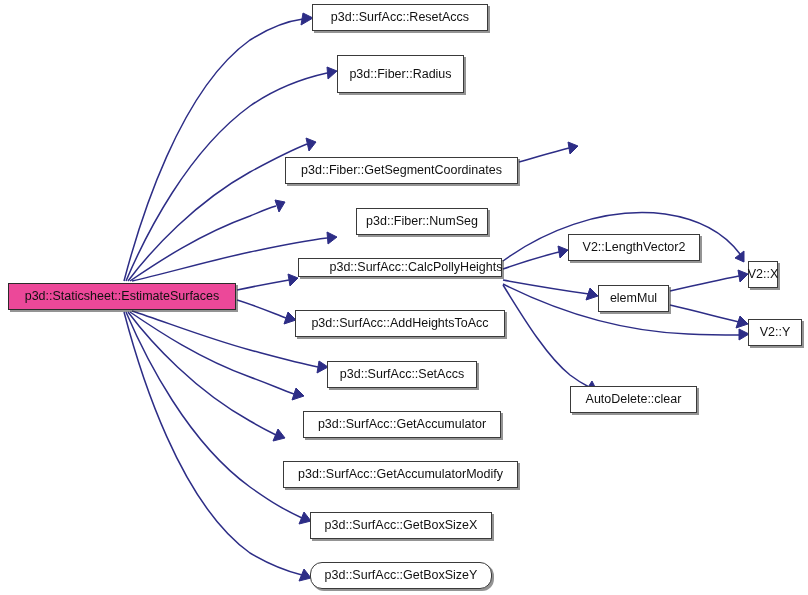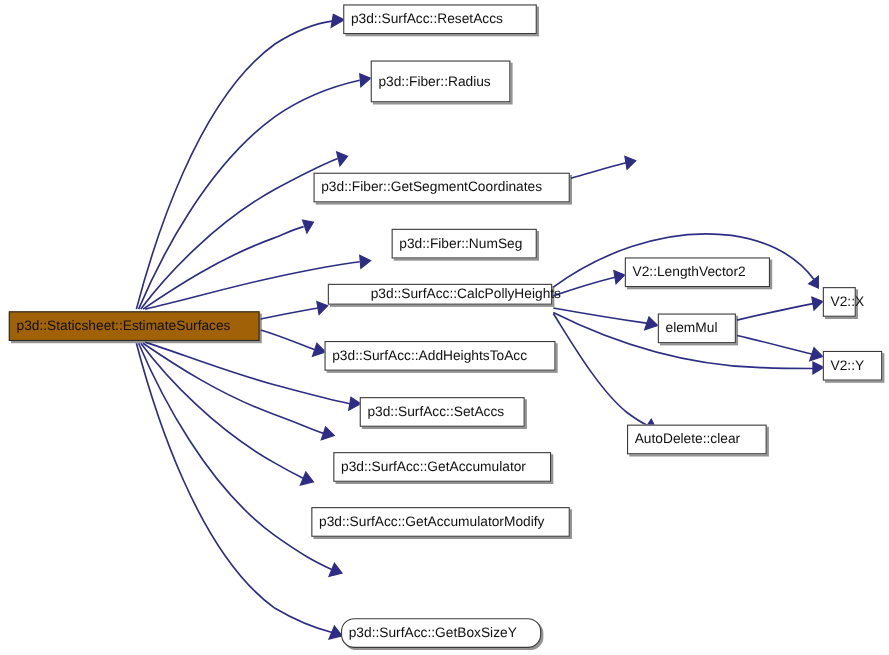--- a/index.html
+++ b/index.html
@@ -33,25 +33,25 @@
     stroke-width: 1;
   }
   .node-box {
     position: absolute;
     box-sizing: border-box;
     border: 1px solid #3a3a3a;
     background: #ffffff;
     box-shadow: 2px 2px 0 rgba(60,60,60,0.55);
     display: flex;
     align-items: center;
-    justify-content: flex-start;
+    justify-content: center;
     white-space: nowrap;
   }
   .node-box.root {
-    background: #a16207;
+    background: #ec4899;
     border-color: #2b2b2b;
   }
   .node-label {
     font-family: "Liberation Sans", sans-serif;
     font-size: 12.5px;
     color: #111111;
     letter-spacing: 0px;
     line-height: 1;
     padding: 0 6px;
   }
@@ -166,20 +166,23 @@
   </div>
 
   <div class="node-box" style="left:303px; top:411px; width:198px; height:27px;">
     <span class="node-label">p3d::SurfAcc::GetAccumulator</span>
   </div>
 
   <div class="node-box" style="left:283px; top:461px; width:235px; height:27px;">
     <span class="node-label">p3d::SurfAcc::GetAccumulatorModify</span>
   </div>
 
+  <div class="node-box" style="left:310px; top:512px; width:182px; height:27px;">
+    <span class="node-label">p3d::SurfAcc::GetBoxSizeX</span>
+  </div>
 
   <div class="node-box" style="left:310px; top:562px; width:182px; height:27px;border-radius:12px;">
     <span class="node-label">p3d::SurfAcc::GetBoxSizeY</span>
   </div>
 
 
   <div class="node-box" style="left:568px; top:234px; width:132px; height:27px;">
     <span class="node-label">V2::LengthVector2</span>
   </div>
 

